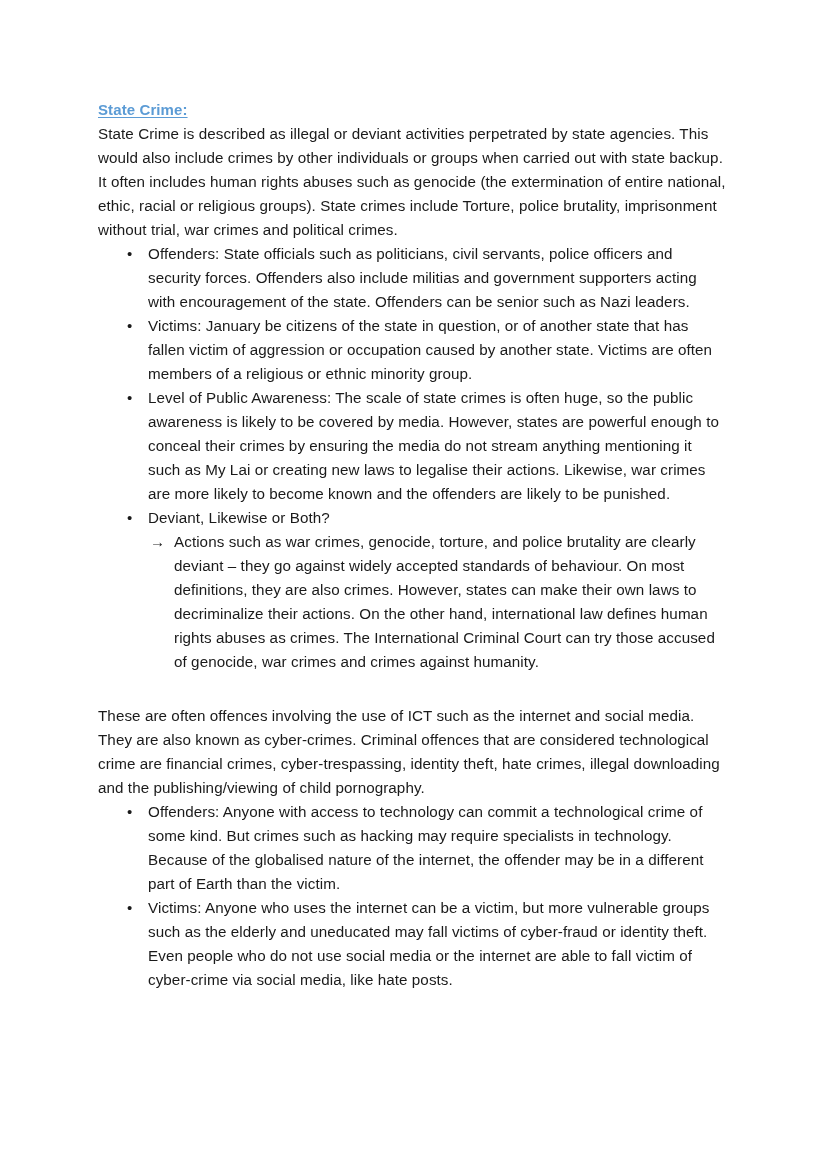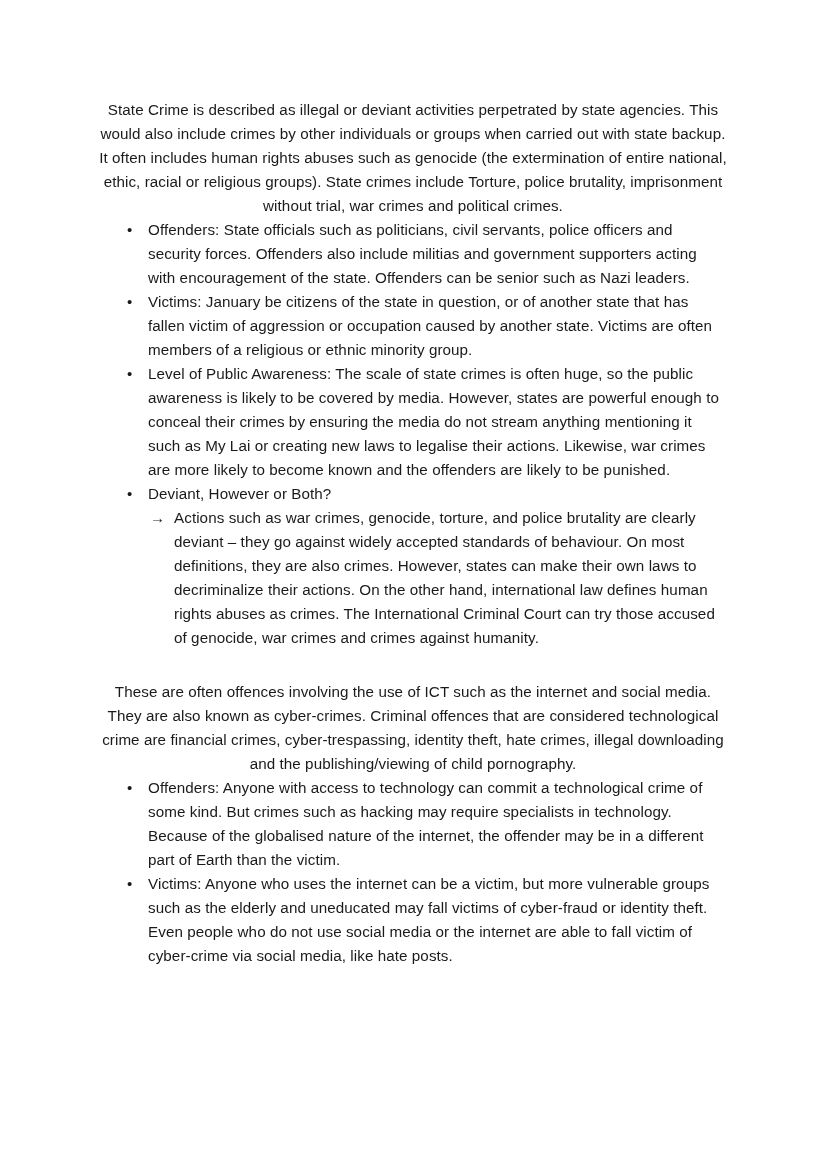--- a/index.html
+++ b/index.html
@@ -39,21 +39,21 @@
     text-decoration: underline;
     text-underline-offset: 2px;
     margin: 0 0 0 0;
     letter-spacing: 0.1px;
   }
   .para {
     font-size: 15.2px;
     line-height: 24px;
     color: #1a1a1a;
     margin: 0;
-    text-align: center;
+    text-align: left;
     letter-spacing: 0.005em;
   }
   ul.bullets {
     list-style: none;
     margin: 0;
     padding: 0;
   }
   li.bullet {
     position: relative;
     padding-left: 50px;
@@ -96,37 +96,38 @@
     color: #1a1a1a;
   }
   .bullet-text, .subitem-text { display: block; }
 </style>
 </head>
 <body style="background: rgb(255, 255, 255);">
 
 <div class="page">
   <div class="doc-body" id="doc-body">
       <div class="section">
+        <div class="section-heading" style="color: rgb(91, 155, 213);">State Crime:</div>
         <p class="para">State Crime is described as illegal or deviant activities perpetrated by state agencies. This would also include crimes by other individuals or groups when carried out with state backup. It often includes human rights abuses such as genocide (the extermination of entire national, ethic, racial or religious groups). State crimes include Torture, police brutality, imprisonment without trial, war crimes and political crimes.</p>
         <ul class="bullets">
           <li class="bullet">
             <span class="marker">•</span>
             <span class="bullet-text">Offenders: State officials such as politicians, civil servants, police officers and security forces. Offenders also include militias and government supporters acting with encouragement of the state. Offenders can be senior such as Nazi leaders.</span>
           </li>
           <li class="bullet">
             <span class="marker">•</span>
             <span class="bullet-text">Victims: January be citizens of the state in question, or of another state that has fallen victim of aggression or occupation caused by another state. Victims are often members of a religious or ethnic minority group.</span>
           </li>
           <li class="bullet">
             <span class="marker">•</span>
             <span class="bullet-text">Level of Public Awareness: The scale of state crimes is often huge, so the public awareness is likely to be covered by media. However, states are powerful enough to conceal their crimes by ensuring the media do not stream anything mentioning it such as My Lai or creating new laws to legalise their actions. Likewise, war crimes are more likely to become known and the offenders are likely to be punished.</span>
           </li>
           <li class="bullet">
             <span class="marker">•</span>
-            <span class="bullet-text">Deviant, However or Both?</span>
+            <span class="bullet-text">Deviant, Likewise or Both?</span>
             <ul class="subitems">
               <li class="subitem">
                 <span class="marker">→</span>
                 <span class="subitem-text">Actions such as war crimes, genocide, torture, and police brutality are clearly deviant – they go against widely accepted standards of behaviour. On most definitions, they are also crimes. However, states can make their own laws to decriminalize their actions. On the other hand, international law defines human rights abuses as crimes. The International Criminal Court can try those accused of genocide, war crimes and crimes against humanity.</span>
               </li>
             </ul>
           </li>
         </ul>
       </div>
       <div class="section">

